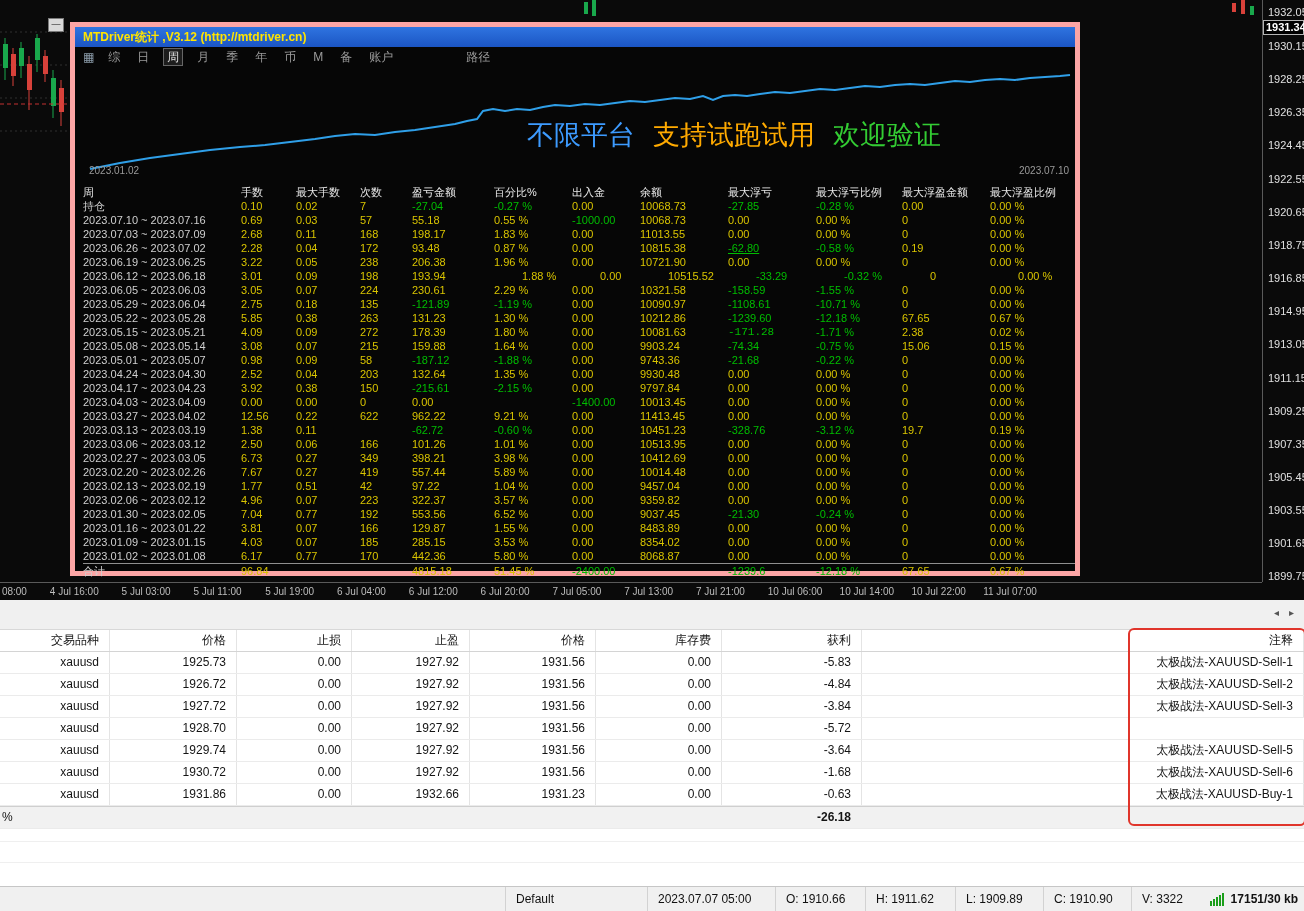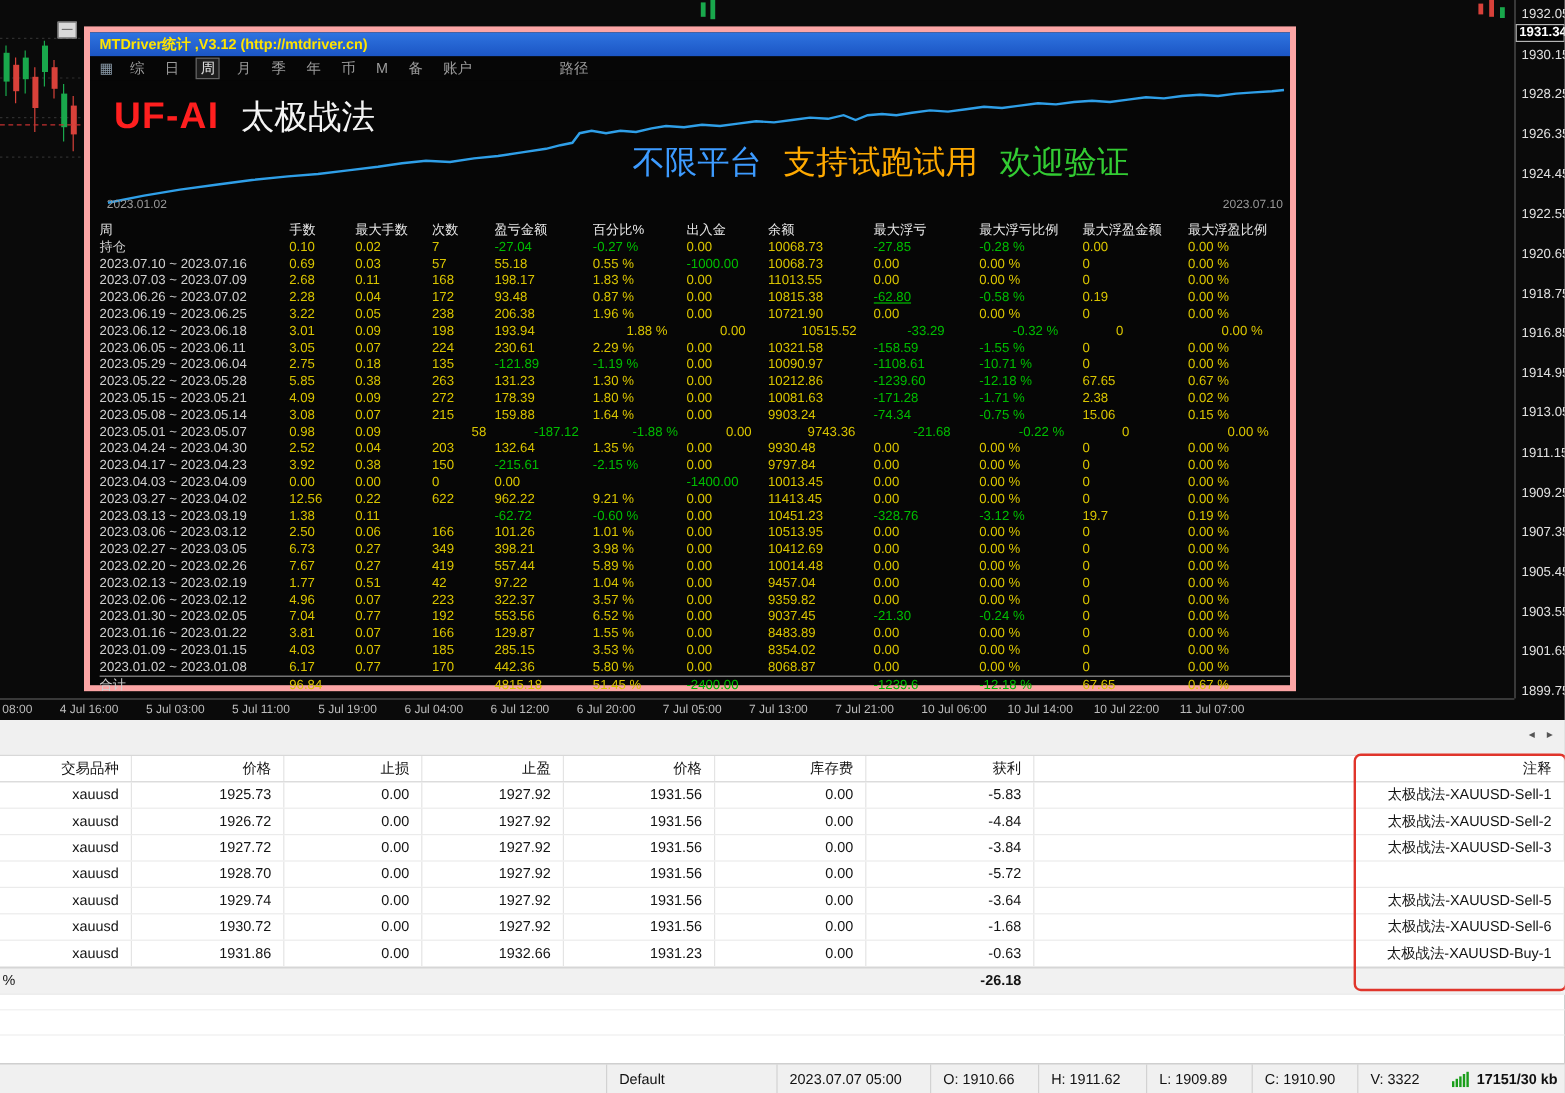--- a/index.html
+++ b/index.html
@@ -119,24 +119,20 @@
           <span class="menu-item">备</span>
           <span class="menu-item">账户</span>
           <span class="menu-item" style="margin-left: 56px;">路径</span>
         </span>
     </div>
 
     <svg class="curve-svg" viewBox="0 0 1008 114" preserveAspectRatio="none">
       <polyline fill="none" stroke-width="2" stroke="#2f9fe8" points="15,100 45,94 75,89 105,85 135,81 165,78 190,76 215,73 240,70 260,67 280,65 300,66 320,63 340,61 360,58 380,55 392,52 402,50 408,42 418,40 430,42 442,40 455,41 468,38 480,36 495,37 510,35 525,36 540,34 555,32 570,33 585,31 600,29 615,30 628,27 638,31 648,27 660,26 672,27 685,25 700,23 715,24 730,22 745,20 760,21 775,19 790,17 805,18 820,16 835,15 850,16 865,14 880,12 895,13 910,11 925,10 940,11 955,9 970,8 985,7 995,6"></polyline>
     </svg>
 
-    <div class="brand">
-      <span class="brand-red">UF-AI</span>
-      <span class="brand-white">太极战法</span>
-    </div>
     <div class="promo" id="promo-line">
         <span style="color: rgb(61, 155, 255);">不限平台</span>
         <span style="color: rgb(255, 170, 0);">支持试跑试用</span>
         <span style="color: rgb(51, 204, 51);">欢迎验证</span>
       </div>
 
     <span class="pdate" style="left:14px;">2023.01.02</span>
     <span class="pdate" style="left:944px;">2023.07.10</span>
 
     <div class="stats" id="stats-table">
@@ -232,21 +228,21 @@
           <span class="scell pos" style="width: 82px;">193.94</span>
           <span class="scell pos" style="width: 78px; margin-left: 28px;">1.88 %</span>
           <span class="scell pos" style="width: 68px;">0.00</span>
           <span class="scell pos" style="width: 88px;">10515.52</span>
           <span class="scell neg" style="width: 88px;">-33.29</span>
           <span class="scell neg" style="width: 86px;">-0.32 %</span>
           <span class="scell pos" style="width: 88px;">0</span>
           <span class="scell pos" style="width: 80px;">0.00 %</span>
         </div>
         <div class="srow">
-          <span class="scell lbl" style="width: 158px;">2023.06.05 ~ 2023.06.11</span>
+          <span class="scell lbl" style="width: 158px;">2023.06.05 ~ 2023.06.03</span>
           <span class="scell pos" style="width: 55px;">3.05</span>
           <span class="scell pos" style="width: 64px;">0.07</span>
           <span class="scell pos" style="width: 52px;">224</span>
           <span class="scell pos" style="width: 82px;">230.61</span>
           <span class="scell pos" style="width: 78px;">2.29 %</span>
           <span class="scell pos" style="width: 68px;">0.00</span>
           <span class="scell pos" style="width: 88px;">10321.58</span>
           <span class="scell neg" style="width: 88px;">-158.59</span>
           <span class="scell neg" style="width: 86px;">-1.55 %</span>
           <span class="scell pos" style="width: 88px;">0</span>
@@ -282,21 +278,21 @@
         </div>
         <div class="srow">
           <span class="scell lbl" style="width: 158px;">2023.05.15 ~ 2023.05.21</span>
           <span class="scell pos" style="width: 55px;">4.09</span>
           <span class="scell pos" style="width: 64px;">0.09</span>
           <span class="scell pos" style="width: 52px;">272</span>
           <span class="scell pos" style="width: 82px;">178.39</span>
           <span class="scell pos" style="width: 78px;">1.80 %</span>
           <span class="scell pos" style="width: 68px;">0.00</span>
           <span class="scell pos" style="width: 88px;">10081.63</span>
-          <span class="scell neg" style="width: 88px;">-171.28</span>
+          <span class="scell neg" style="width: 88px; font-family: Liberation Mono, monospace;">-171.28</span>
           <span class="scell neg" style="width: 86px;">-1.71 %</span>
           <span class="scell pos" style="width: 88px;">2.38</span>
           <span class="scell pos" style="width: 80px;">0.02 %</span>
         </div>
         <div class="srow">
           <span class="scell lbl" style="width: 158px;">2023.05.08 ~ 2023.05.14</span>
           <span class="scell pos" style="width: 55px;">3.08</span>
           <span class="scell pos" style="width: 64px;">0.07</span>
           <span class="scell pos" style="width: 52px;">215</span>
           <span class="scell pos" style="width: 82px;">159.88</span>
@@ -305,21 +301,21 @@
           <span class="scell pos" style="width: 88px;">9903.24</span>
           <span class="scell neg" style="width: 88px;">-74.34</span>
           <span class="scell neg" style="width: 86px;">-0.75 %</span>
           <span class="scell pos" style="width: 88px;">15.06</span>
           <span class="scell pos" style="width: 80px;">0.15 %</span>
         </div>
         <div class="srow">
           <span class="scell lbl" style="width: 158px;">2023.05.01 ~ 2023.05.07</span>
           <span class="scell pos" style="width: 55px;">0.98</span>
           <span class="scell pos" style="width: 64px;">0.09</span>
-          <span class="scell pos" style="width: 52px; margin-left: 33px;">58</span>
+          <span class="scell pos" style="width: 52px;">58</span>
           <span class="scell neg" style="width: 82px;">-187.12</span>
           <span class="scell neg" style="width: 78px;">-1.88 %</span>
           <span class="scell pos" style="width: 68px;">0.00</span>
           <span class="scell pos" style="width: 88px;">9743.36</span>
           <span class="scell neg" style="width: 88px;">-21.68</span>
           <span class="scell neg" style="width: 86px;">-0.22 %</span>
           <span class="scell pos" style="width: 88px;">0</span>
           <span class="scell pos" style="width: 80px;">0.00 %</span>
         </div>
         <div class="srow">

